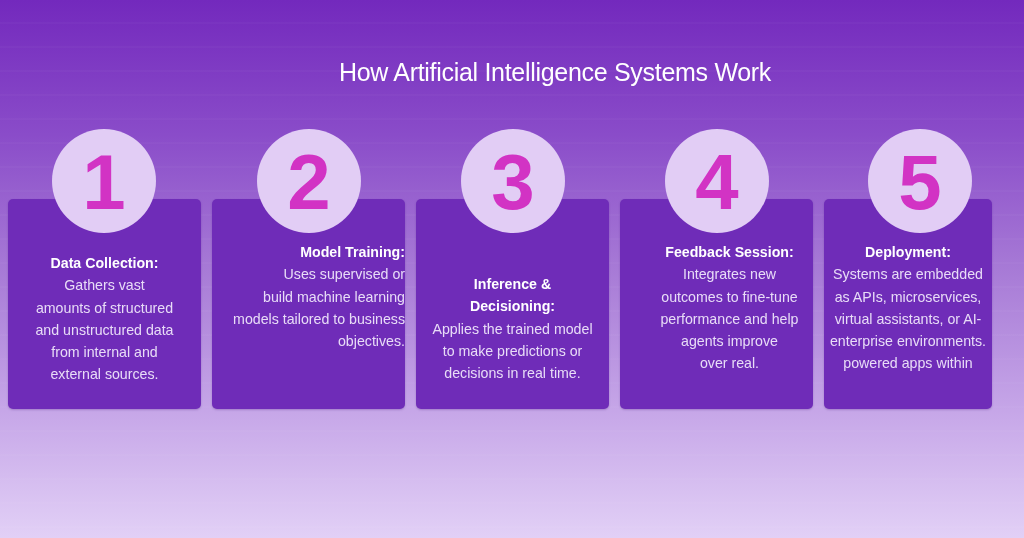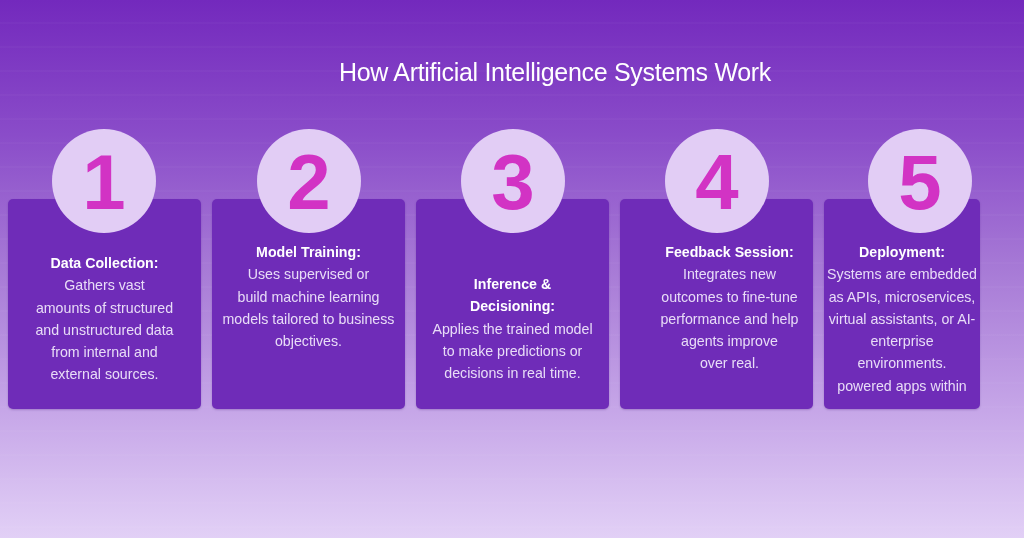--- a/index.html
+++ b/index.html
@@ -53,21 +53,21 @@
     <div class="desc">and unstructured data</div>
     <div class="desc">from internal and</div>
     <div class="desc">external sources.</div>
   </div>
 </div>
 <div class="circle" style="left:52px;">
   <span class="num">1</span>
 </div>
 
 <div class="card" style="left:212px;">
-  <div class="content" style="top:42px;">
+  <div class="content" style="top:42px;text-align:right;">
     <div class="heading">Model Training:</div>
     <div class="desc">Uses supervised or</div>
     <div class="desc">build machine learning</div>
     <div class="desc">models tailored to business</div>
     <div class="desc">objectives.</div>
   </div>
 </div>
 <div class="circle" style="left:257px;">
   <span class="num">2</span>
 </div>
@@ -92,21 +92,21 @@
     <div class="desc">outcomes to fine-tune</div>
     <div class="desc">performance and help</div>
     <div class="desc">agents improve</div>
     <div class="desc">over real.</div>
   </div>
 </div>
 <div class="circle" style="left:665px;">
   <span class="num">4</span>
 </div>
 
-<div class="card" style="left:824px; width:156px;">
+<div class="card" style="left:824px; width:168px;">
   <div class="content" style="top:42px;">
     <div class="heading">Deployment:</div>
     <div class="desc">Systems are embedded</div>
     <div class="desc">as APIs, microservices,</div>
     <div class="desc">virtual assistants, or AI-</div>
     <div class="desc">enterprise environments.</div>
     <div class="desc">powered apps within</div>
   </div>
 </div>
 <div class="circle" style="left:868px;">

